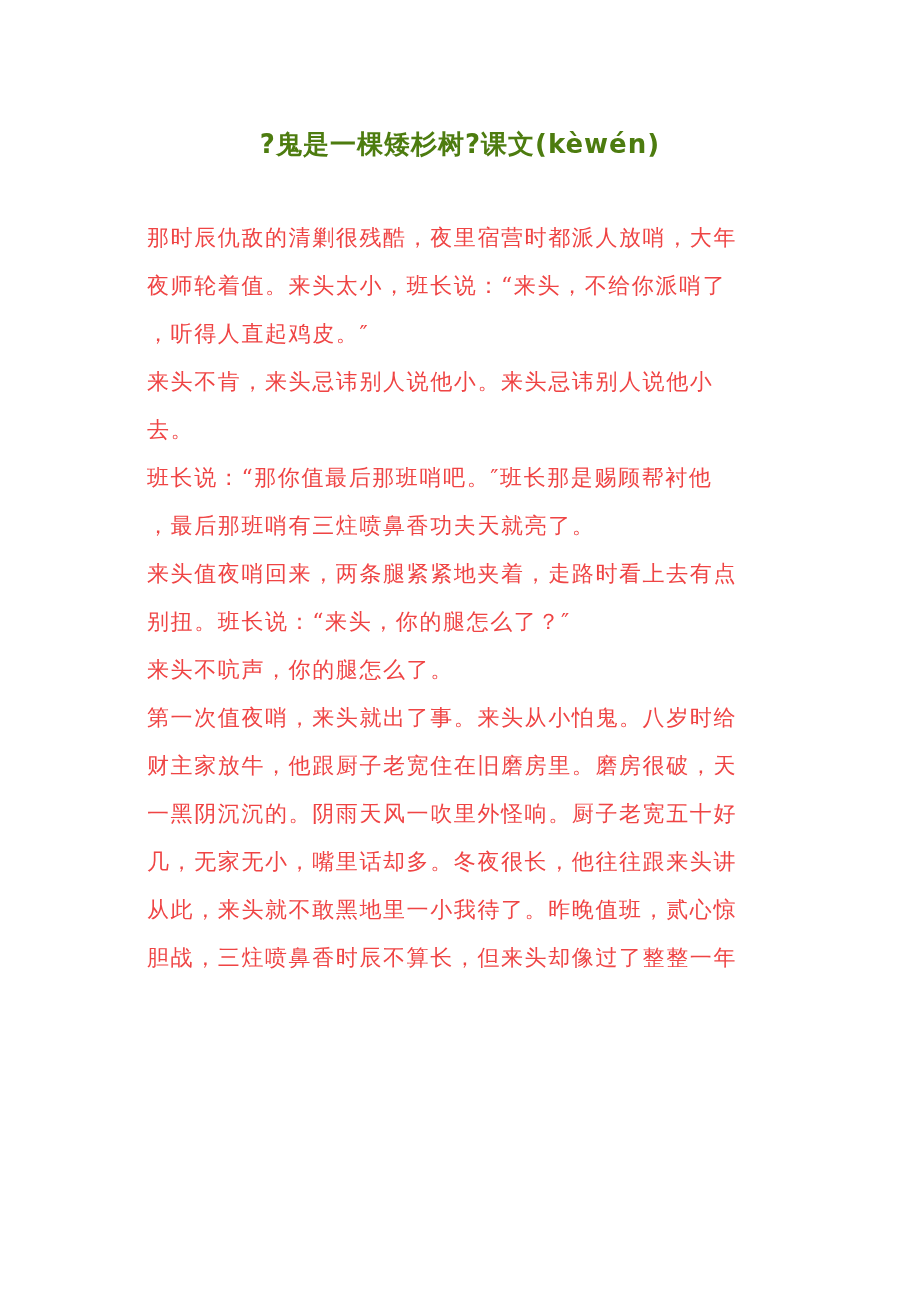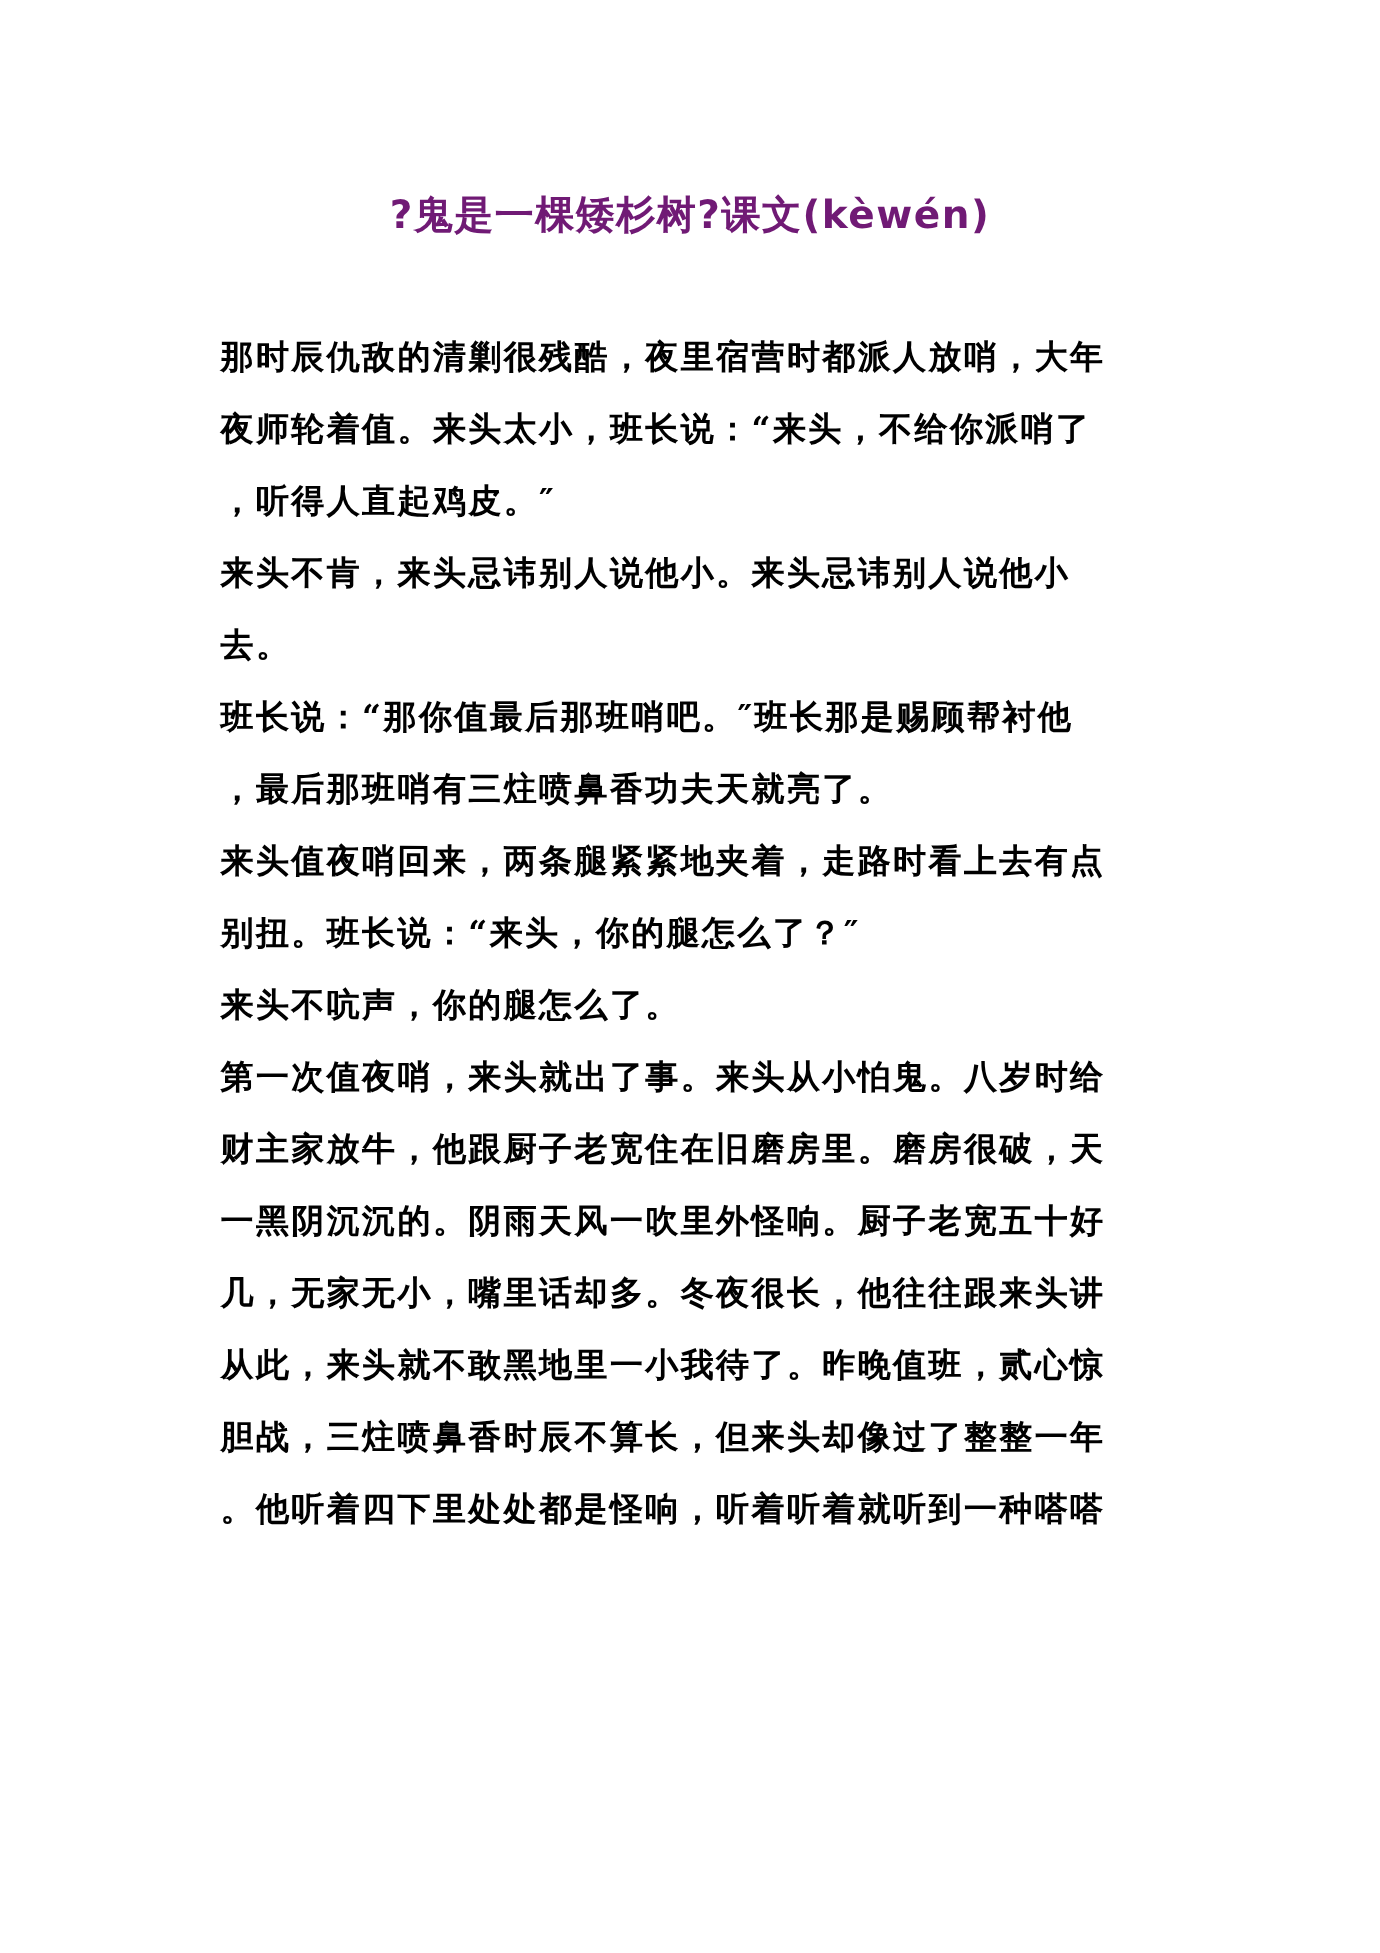--- a/index.html
+++ b/index.html
@@ -26,36 +26,35 @@
     position: absolute;
     top: 124px;
     left: 0;
     width: 920px;
     text-align: center;
     font-family: "DejaVu Sans", "Liberation Sans", sans-serif;
     font-weight: bold;
     font-size: 26px;
     line-height: 40px;
     letter-spacing: 1px;
-    color: #701a75;
+    color: #4d7c0f;
   }
   .body {
     position: absolute;
     left: 147px;
     top: 220px;
     width: 620px;
   }
   .line {
     height: 48px;
     line-height: 36px;
     font-size: 22px;
     letter-spacing: 1.6px;
     white-space: nowrap;
-    color: #000000;
-    font-weight: bold;
+    color: #ef4444;
   }
 </style>
 </head>
 <body>
 
 <div class="page">
   <div class="title">?鬼是一棵矮杉树?课文(kèwén)</div>
 
   <div class="body">
     <div class="line">那时辰仇敌的清剿很残酷，夜里宿营时都派人放哨，大年</div>
@@ -67,15 +66,14 @@
     <div class="line">，最后那班哨有三炷喷鼻香功夫天就亮了。</div>
     <div class="line">来头值夜哨回来，两条腿紧紧地夹着，走路时看上去有点</div>
     <div class="line">别扭。班长说：“来头，你的腿怎么了？″</div>
     <div class="line">来头不吭声，你的腿怎么了。</div>
     <div class="line">第一次值夜哨，来头就出了事。来头从小怕鬼。八岁时给</div>
     <div class="line">财主家放牛，他跟厨子老宽住在旧磨房里。磨房很破，天</div>
     <div class="line">一黑阴沉沉的。阴雨天风一吹里外怪响。厨子老宽五十好</div>
     <div class="line">几，无家无小，嘴里话却多。冬夜很长，他往往跟来头讲</div>
     <div class="line">从此，来头就不敢黑地里一小我待了。昨晚值班，贰心惊</div>
     <div class="line">胆战，三炷喷鼻香时辰不算长，但来头却像过了整整一年</div>
-    <div class="line">。他听着四下里处处都是怪响，听着听着就听到一种嗒嗒</div>
   </div>
 </div>
 
 </body></html>

